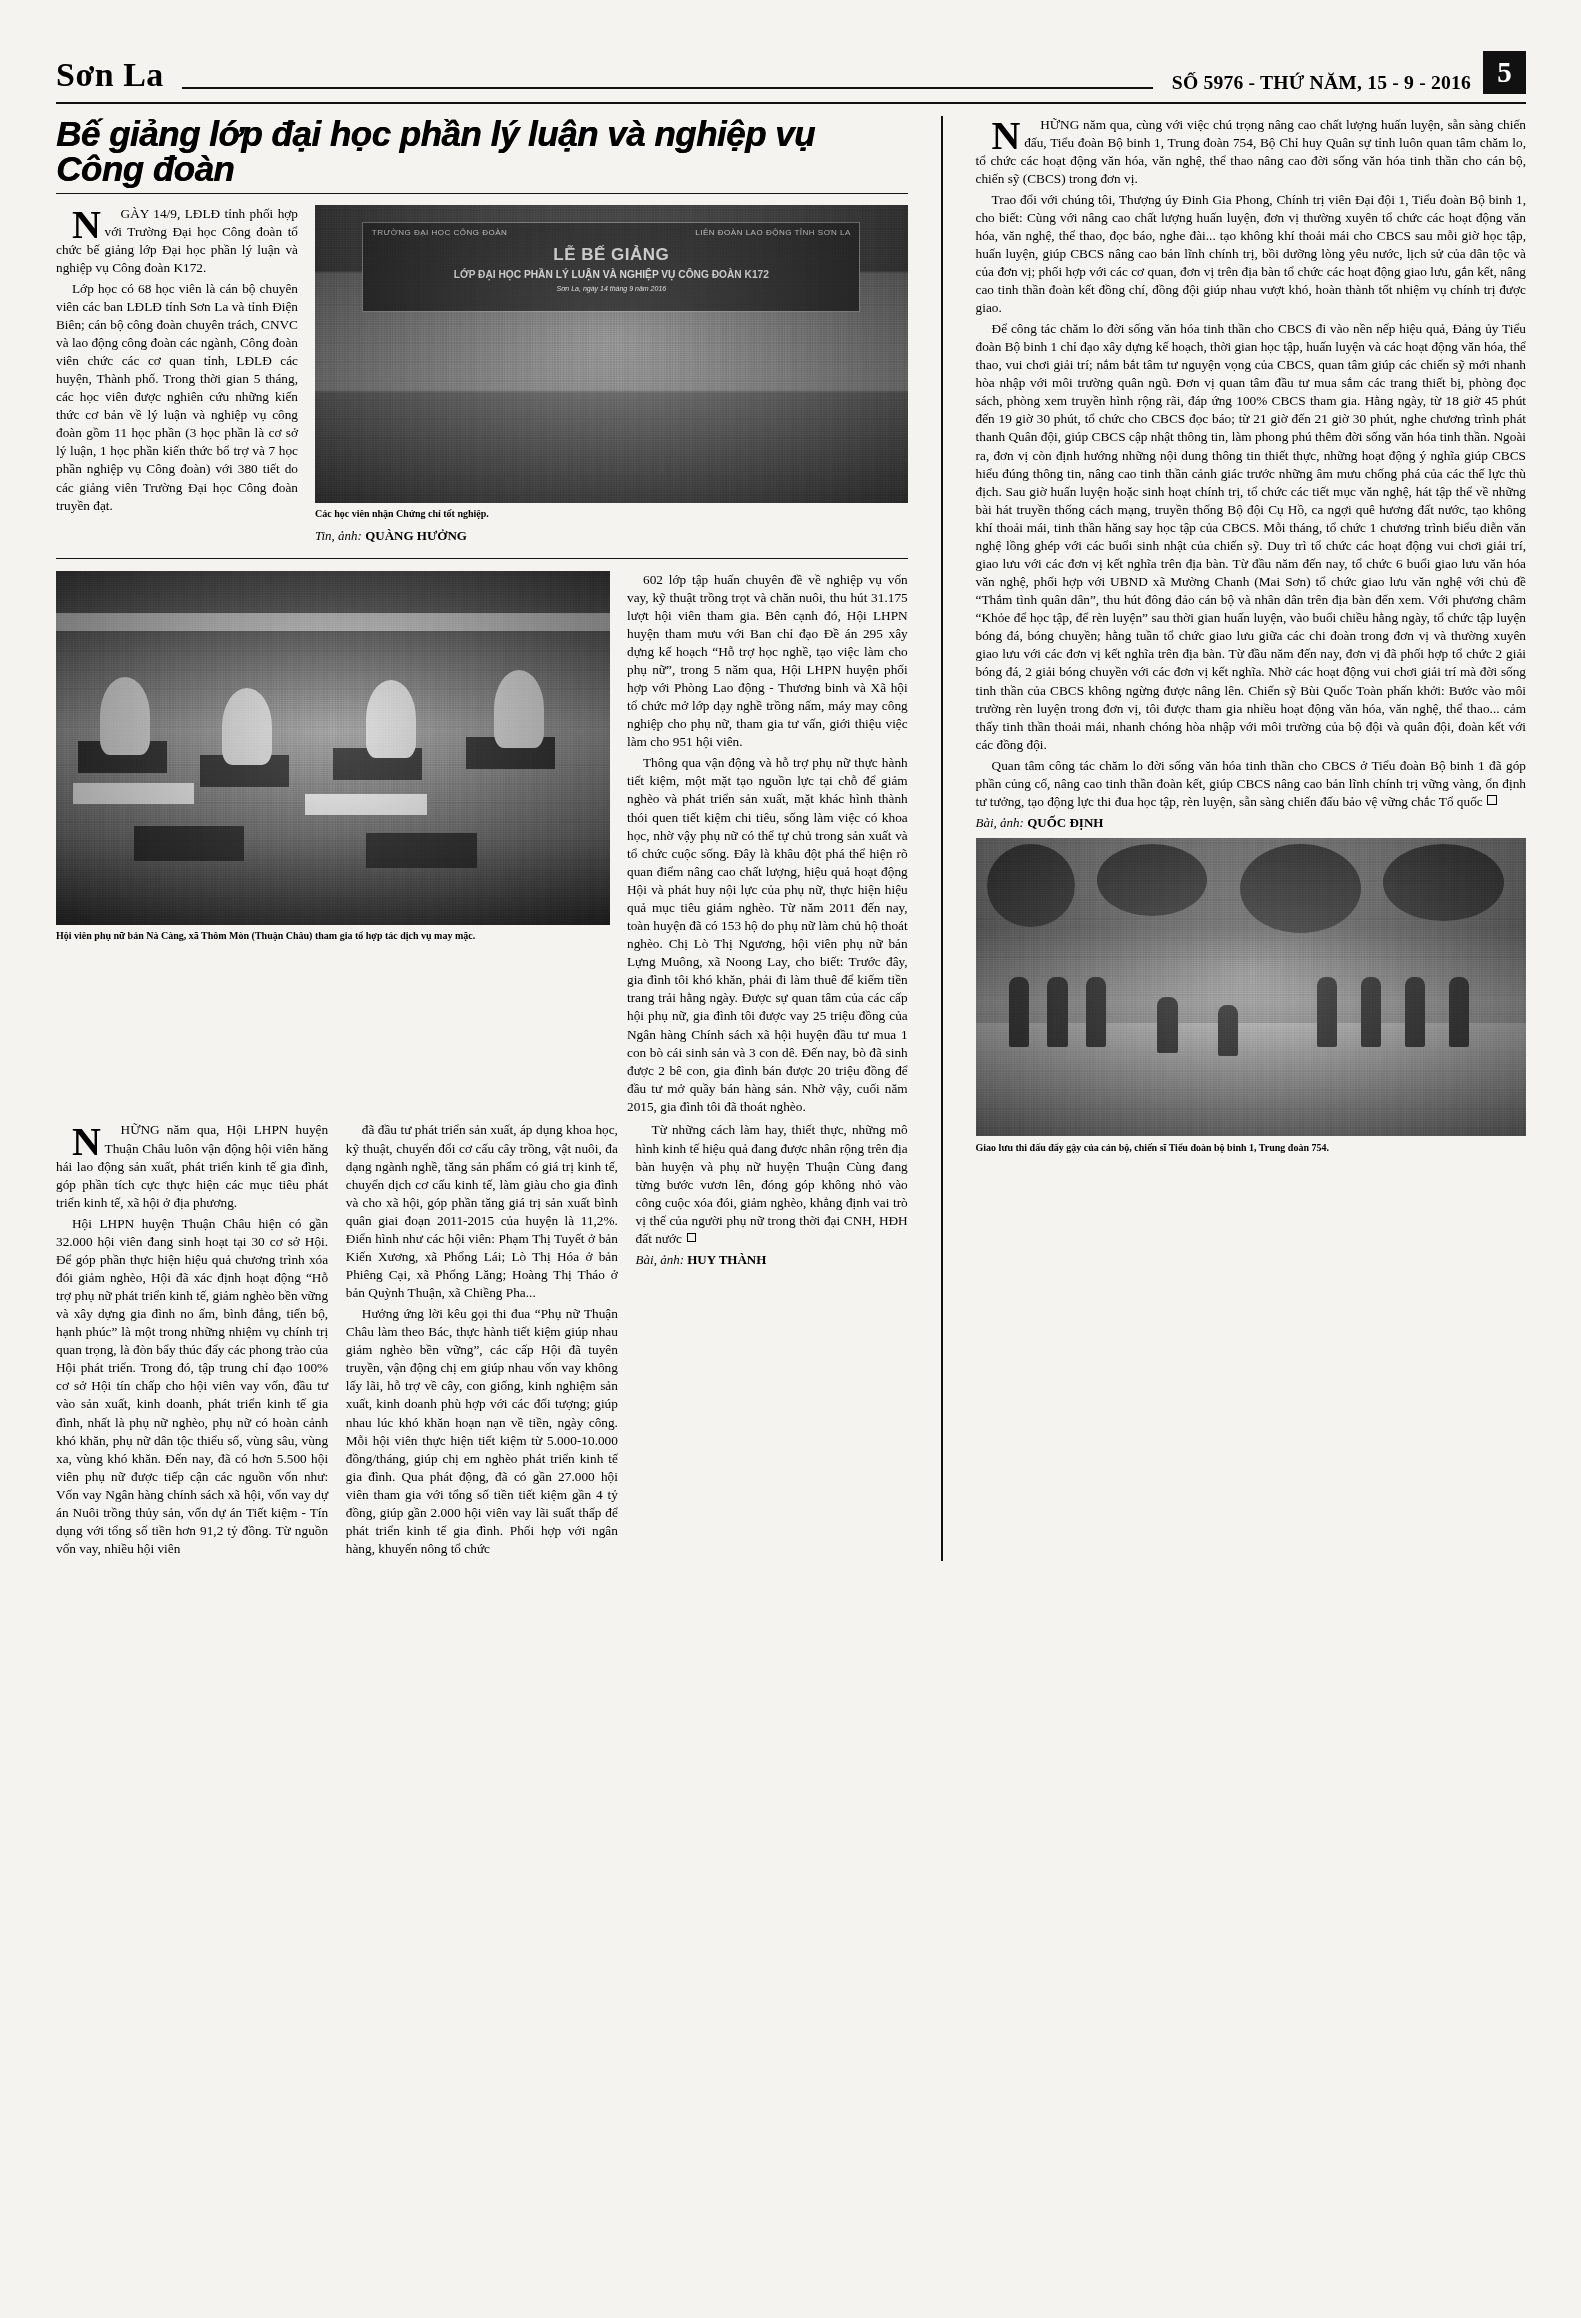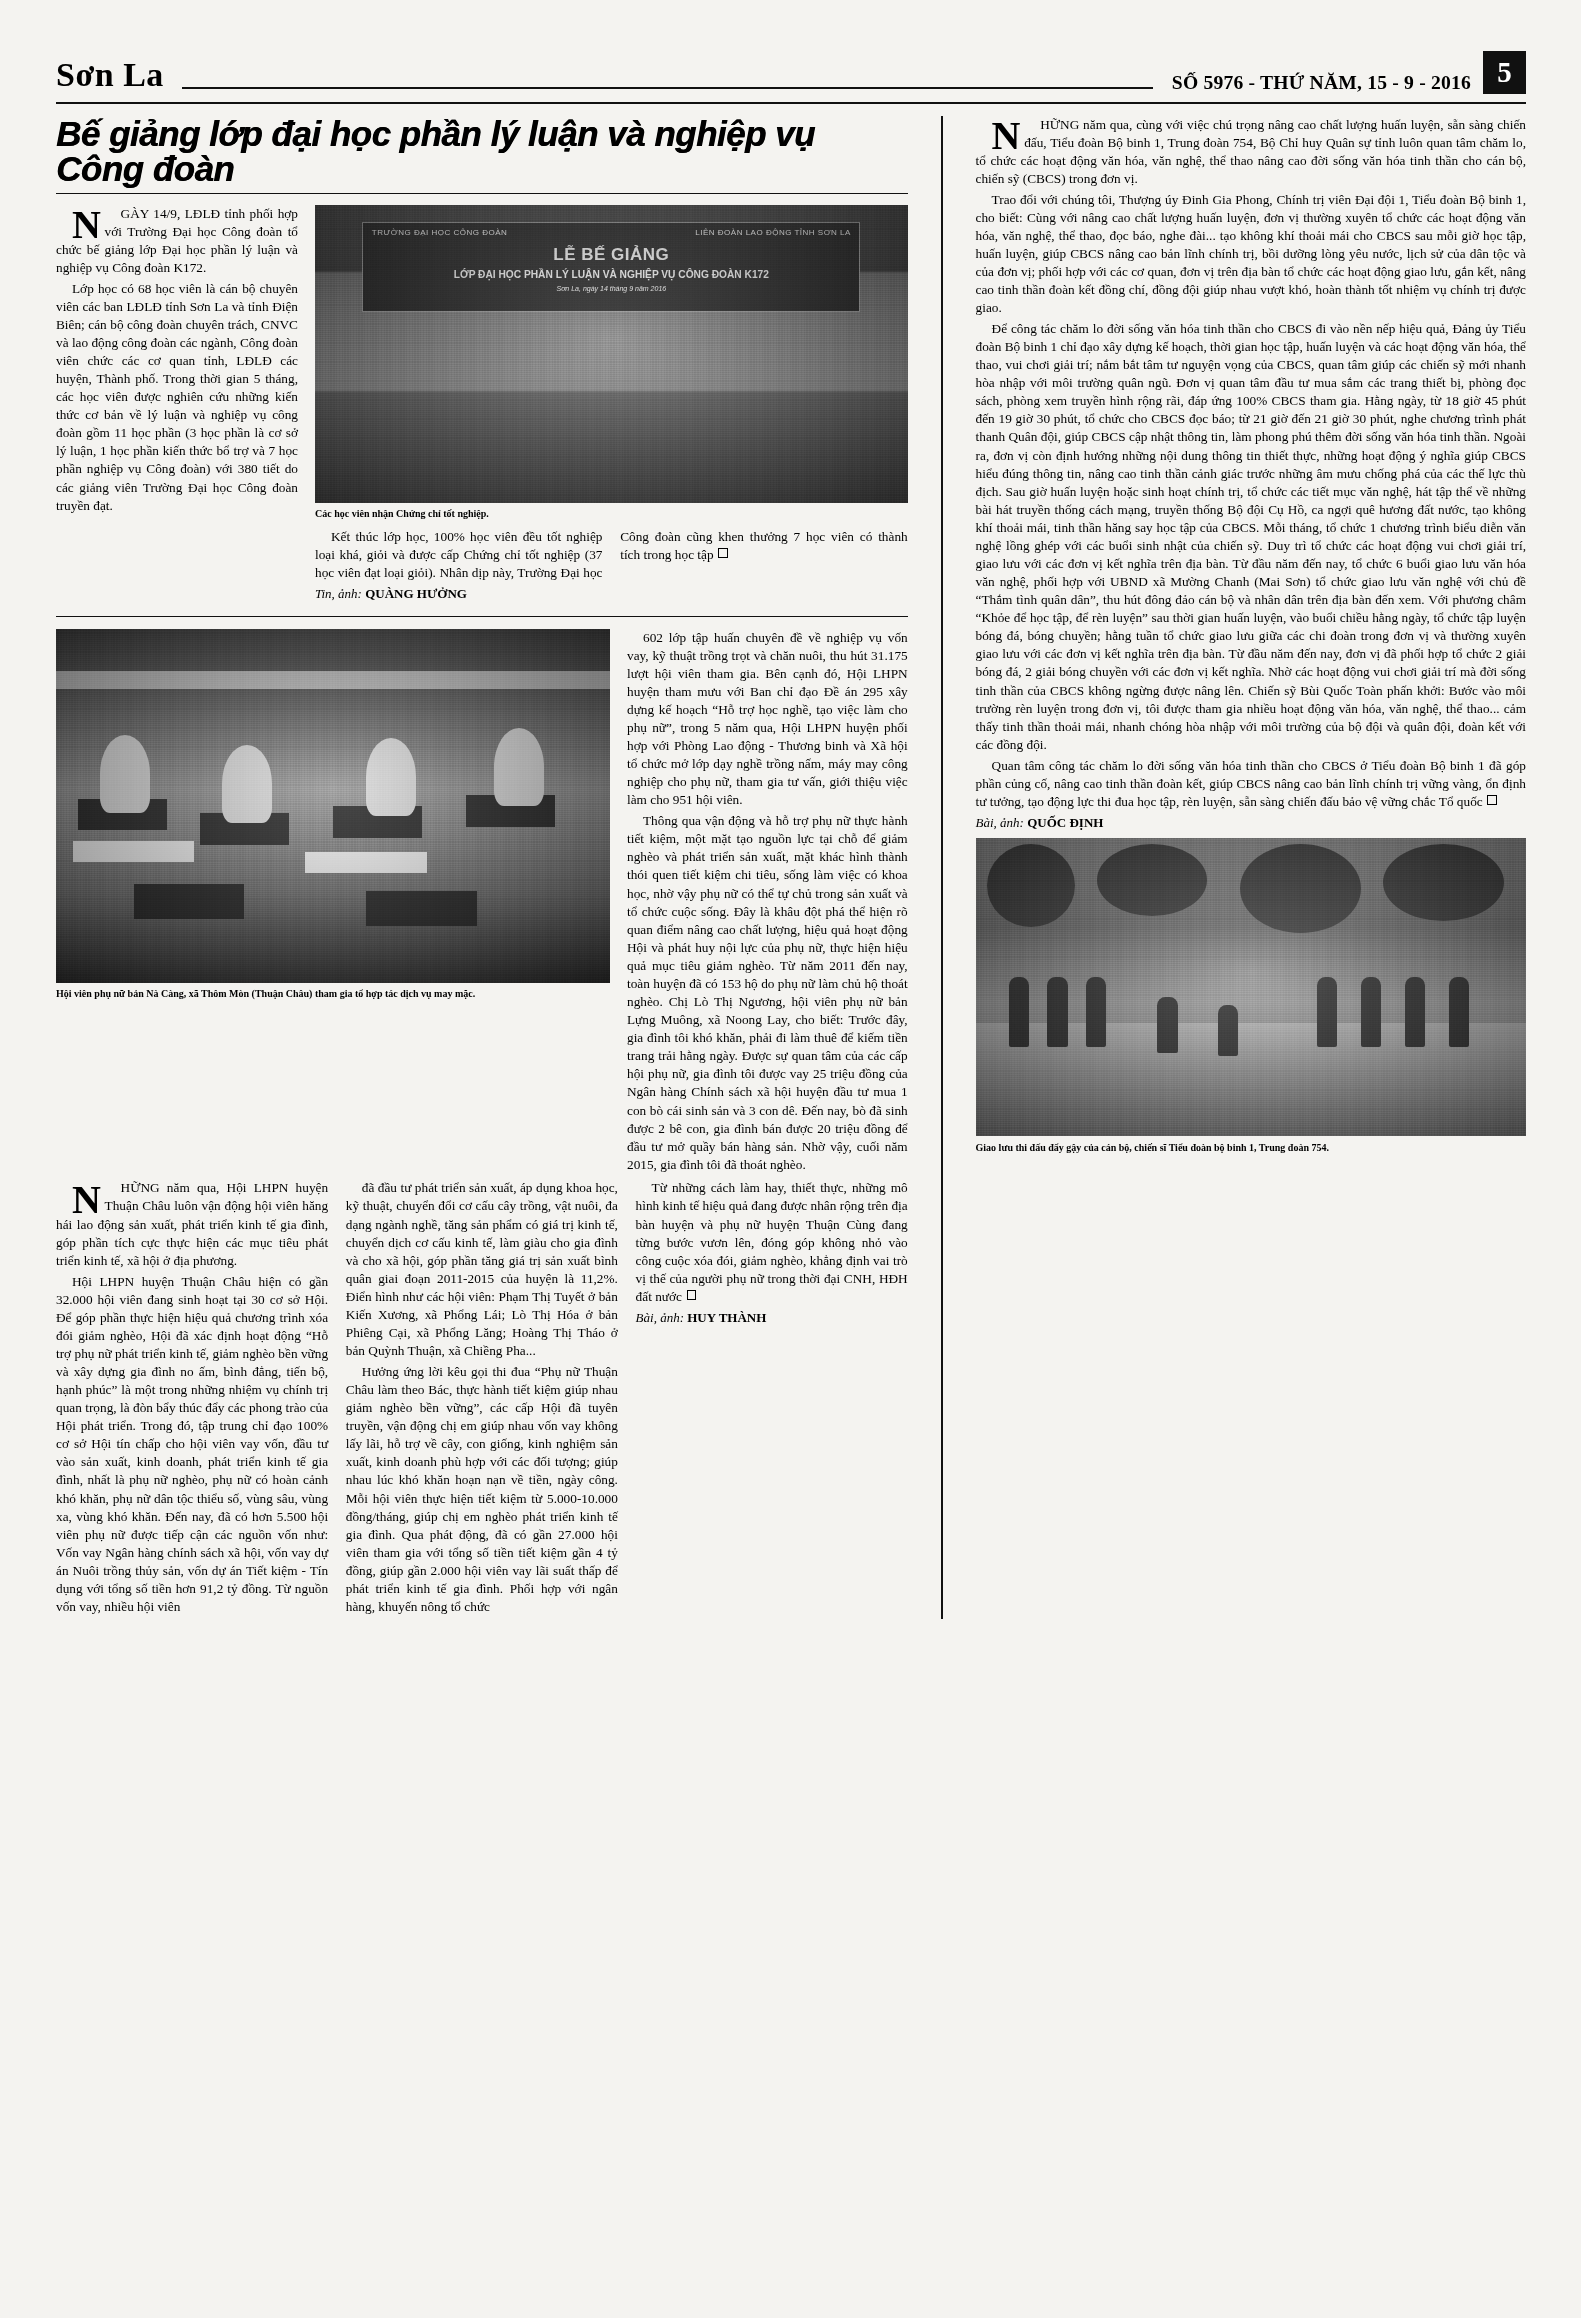--- a/index.html
+++ b/index.html
@@ -228,23 +228,20 @@
                   <div class="person mid"></div>
                   <div class="person"></div>
                 <div class="person light"></div>
                   <div class="person"></div>
               </div>
               <div class="grain"></div>
               <div class="vignette"></div>
             </div>
             <div class="caption">Các học viên nhận Chứng chỉ tốt nghiệp.</div>
 
-            <div style="column-count:2; column-gap:17.7px;">
-              <p class="body endbox">Kết thúc lớp học, 100% học viên đều tốt nghiệp loại khá, giỏi và được cấp Chứng chỉ tốt nghiệp (37 học viên đạt loại giỏi). Nhân dịp này, Trường Đại học Công đoàn cũng khen thưởng 7 học viên có thành tích trong học tập</p>
-            </div>
             <div class="sig">
               <span class="lead">Tin, ảnh:</span>
               <span>QUÀNG HƯỞNG</span>
             </div>
           </div>
         </div>
       </div>
 
       <div class="divider-h"></div>
 

